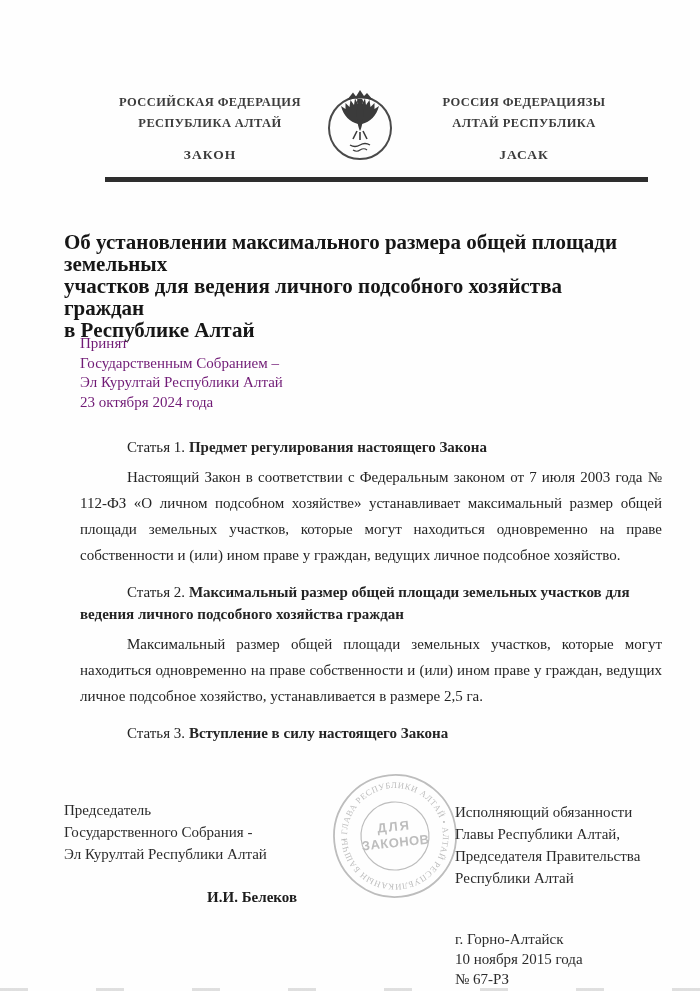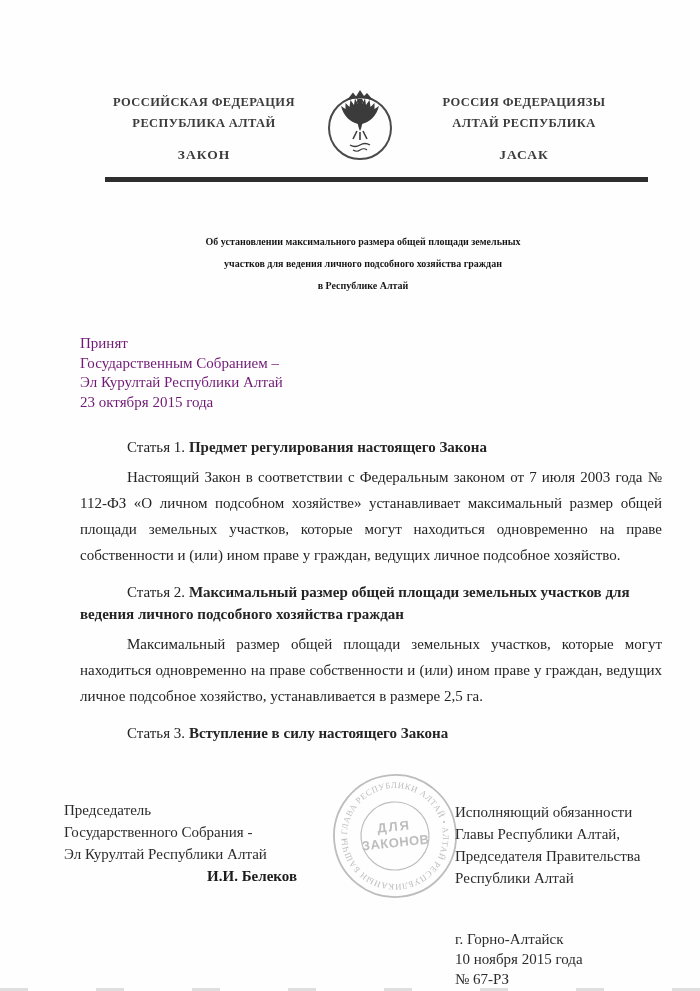--- a/index.html
+++ b/index.html
@@ -3,41 +3,41 @@
 <meta charset="utf-8">
 <style>
   html,body{margin:0;padding:0;background:#ffffff;}
   .page{
     position:relative;width:700px;height:991px;background:#fefefe;
     font-family:"Liberation Serif", serif;color:#262626;overflow:hidden;
   }
   
   .hdr-col{position:absolute;text-align:center;font-weight:bold;
     font-size:12.5px;letter-spacing:0.4px;color:#3c3c3c;line-height:21px;}
-  .hdr-left{top:92px;left:88px;width:232px;}
+  .hdr-left{top:92px;left:94px;width:232px;}
   .hdr-right{top:92px;left:402px;width:244px;}
   .hdr-line3{margin-top:10px;font-size:13.5px;letter-spacing:1px;}
   .emblem{position:absolute;top:86px;left:322px;width:76px;height:76px;}
   .rule{position:absolute;top:177px;left:105px;width:543px;height:5px;background:#2e2e2e;}
   
-  .title{position:absolute;top:231px;left:72px;width:582px;text-align:center;
-    font-weight:bold;font-size:10px;line-height:22px;color:#161616;}
+  .title{position:absolute;top:231px;left:64px;width:582px;text-align:left;
+    font-weight:bold;font-size:21px;line-height:22px;color:#161616;}
   
   .adoption{position:absolute;top:334px;left:80px;font-size:15px;line-height:19.5px;color:#701a75;}
   
   .articles{position:absolute;top:436px;left:80px;width:582px;font-size:15px;color:#242424;}
   .art-heading{margin:0 0 6px 0;text-indent:47px;line-height:22px;}
   .art-heading .lbl{font-weight:normal;margin-top:30px;}
   .art-heading .htx{font-weight:bold;text-align:center;}
   .art-body{margin:0 0 13px 0;text-align:justify;text-indent:47px;line-height:26px;}
   
   .sig{position:absolute;font-size:15px;line-height:22px;color:#2b2b2b;}
   .sig-left{top:799px;left:64px;width:233px;}
   .sig-right{top:801px;left:455px;width:214px;}
-  .sig .name{font-weight:bold;text-align:right;color:#1c1c1c;}
+  .sig .name{font-weight:bold;text-align:right;color:#1c1c1c;margin-top:21px;}
   
   .stamp{position:absolute;left:331px;top:772px;width:128px;height:128px;
     color:#b2b2b2;transform:rotate(-6deg);opacity:0.85;}
   
   .footer{position:absolute;left:455px;top:929px;font-size:15px;line-height:20px;color:#2b2b2b;}
   
   .scan-strip{position:absolute;bottom:0;left:0;width:700px;height:3px;opacity:0.55;
     background:repeating-linear-gradient(90deg,#c6c6c6 0 28px,transparent 28px 96px);}
 </style>
 </head>
@@ -77,21 +77,21 @@
   <div class="title">
     <div>Об установлении максимального размера общей площади земельных</div>
     <div>участков для ведения личного подсобного хозяйства граждан</div>
     <div>в Республике Алтай</div>
   </div>
 
   <div class="adoption">
     <div>Принят</div>
     <div>Государственным Собранием –</div>
     <div>Эл Курултай Республики Алтай</div>
-    <div>23 октября 2015 года</div>
+    <div>23 октября 2024 года</div>
   </div>
 
   <div class="articles">
 
     <p class="art-heading"><span class="lbl">Статья 1. </span><span class="htx">Предмет регулирования настоящего Закона</span></p>
     <p class="art-body">Настоящий Закон в соответствии с Федеральным законом от 7 июля 2003 года № 112-ФЗ «О личном подсобном хозяйстве» устанавливает максимальный размер общей площади земельных участков, которые могут находиться одновременно на праве собственности и (или) ином праве у граждан, ведущих личное подсобное хозяйство.</p>
 
     <p class="art-heading"><span class="lbl">Статья 2. </span><span class="htx">Максимальный размер общей площади земельных участков для ведения личного подсобного хозяйства граждан</span></p>
     <p class="art-body">Максимальный размер общей площади земельных участков, которые могут находиться одновременно на праве собственности и (или) ином праве у граждан, ведущих личное подсобное хозяйство, устанавливается в размере 2,5 га.</p>
 

